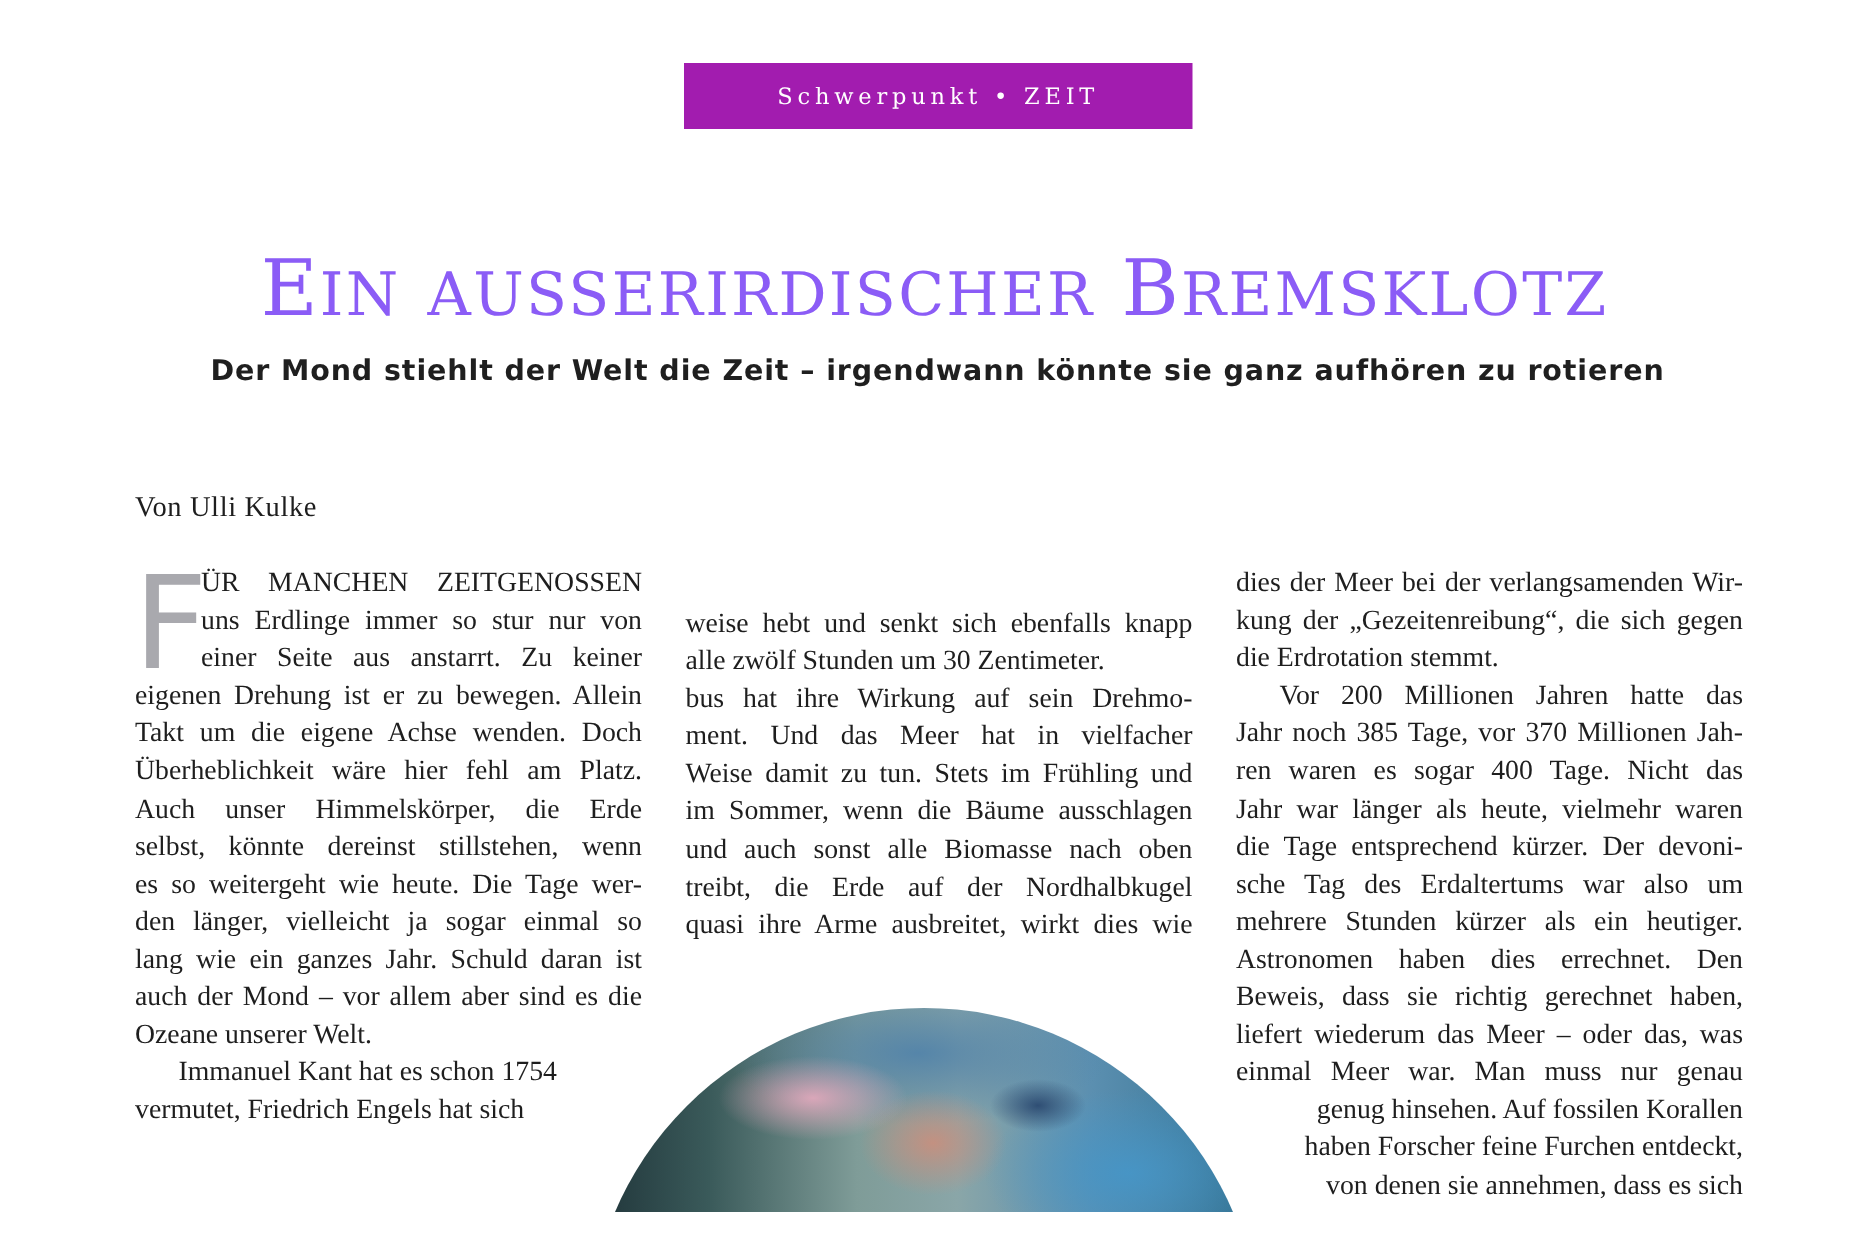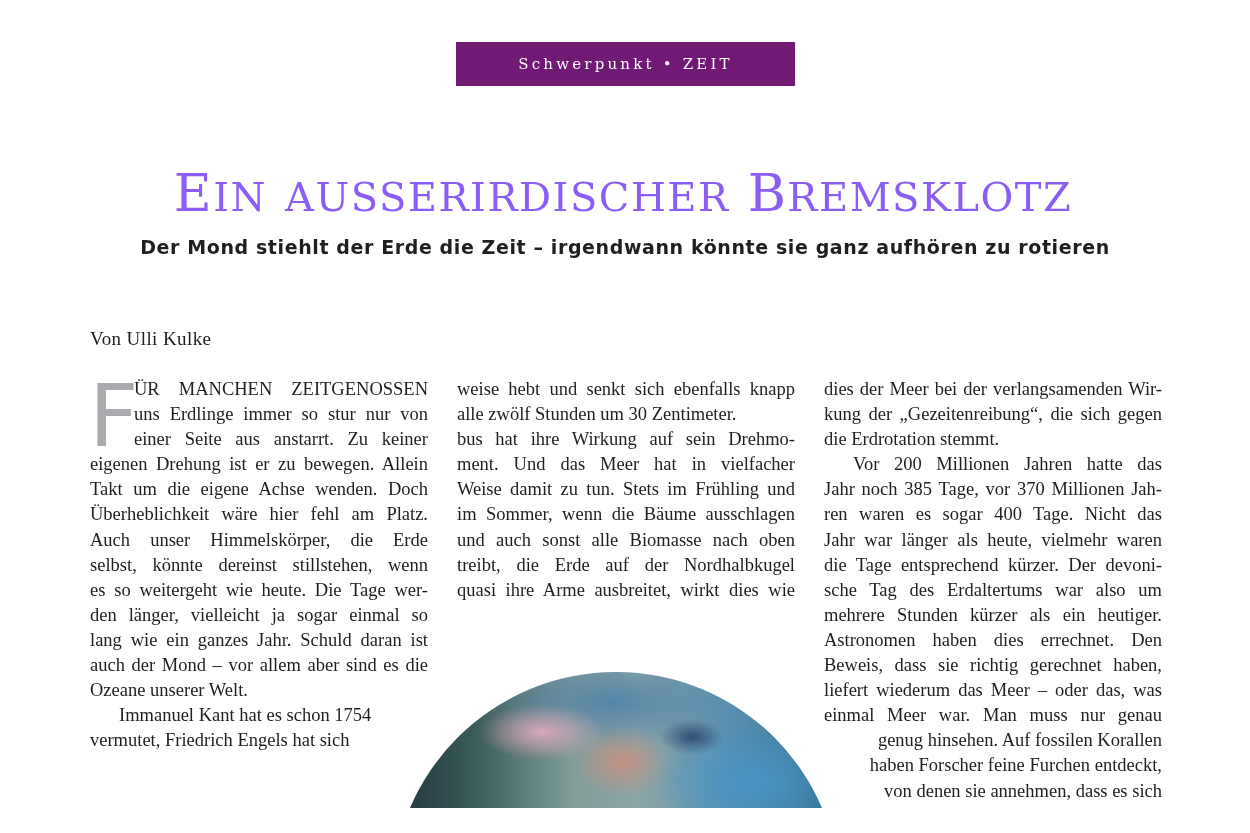--- a/index.html
+++ b/index.html
@@ -2,21 +2,21 @@
 <html><head>
 <meta charset="utf-8">
 <style>
   html, body { margin:0; padding:0; }
   body {
     width:1250px; height:833px; background:#ffffff; position:relative; overflow:hidden;
     font-family:"Liberation Serif", serif; color:#1e1e1e;
   }
   .kicker {
     position:absolute; left:456px; top:42px; width:339px; height:44px;
-    background:#701a75; color:#ffffff; display:flex; align-items:center; justify-content:center;
+    background:#a21caf; color:#ffffff; display:flex; align-items:center; justify-content:center;
     font-family:"DejaVu Serif", serif; font-size:15px; letter-spacing:3.2px;
   }
   .headline {
     position:absolute; left:0; top:160px; width:1246px; text-align:center;
     font-family:"DejaVu Serif", serif; font-size:52px; letter-spacing:1.5px; color:#8b5cf6;
     line-height:66px; white-space:nowrap;
   }
   .headline .sc { font-size:40px; }
   .subhead {
     position:absolute; left:0; top:236px; width:1250px; text-align:center;
@@ -25,21 +25,21 @@
   .byline {
     position:absolute; left:90px; top:328px; font-size:19px; letter-spacing:0.4px;
   }
   .col {
     position:absolute; top:377px; width:338px; font-size:18.5px; line-height:25.1px;
   }
   .col .line { display:block; height:25.1px; white-space:nowrap; text-align:justify; text-align-last:justify; }
   .col .line.last { text-align-last:left; }
   .col .line.indent { padding-left:29px; }
   .col1 { left:90px; }
-  .col2 { left:457px; }
+  .col2 { left:457px;margin-top:27px; }
   .col3 { left:824px; }
   .dropcap {
     position:absolute; left:89px; top:381px; font-family:"DejaVu Sans", sans-serif;
     font-size:86px; line-height:70px; color:#a9a9ae; font-weight:normal;
   }
   .col1 .dc { padding-left:44px; }
   .col3 .r { text-align:right; text-align-last:right; }
   .globe {
     position:absolute; left:392px; top:672px; width:448px; height:136px; overflow:hidden;
   }
@@ -60,21 +60,21 @@
 <div class="kicker">
   <span>Schwerpunkt • ZEIT</span>
 </div>
 
 <div class="headline">
   <span><span>E</span><span class="sc">IN</span></span>
   <span><span class="sc">AUSSERIRDISCHER</span></span>
   <span><span>B</span><span class="sc">REMSKLOTZ</span></span>
 </div>
 
-<div class="subhead">Der Mond stiehlt der Erde die Zeit – irgendwann könnte sie ganz aufhören zu rotieren</div>
+<div class="subhead">Der Mond stiehlt der Welt die Zeit – irgendwann könnte sie ganz aufhören zu rotieren</div>
 
 <div class="byline">Von Ulli Kulke</div>
 
 <div class="dropcap">F</div>
 
 <div class="col col1">
   <span class="line dc">ÜR MANCHEN ZEITGENOSSEN</span>
   <span class="line dc">uns Erdlinge immer so stur nur von</span>
   <span class="line dc">einer Seite aus anstarrt. Zu keiner</span>
   <span class="line">eigenen Drehung ist er zu bewegen. Allein</span>

